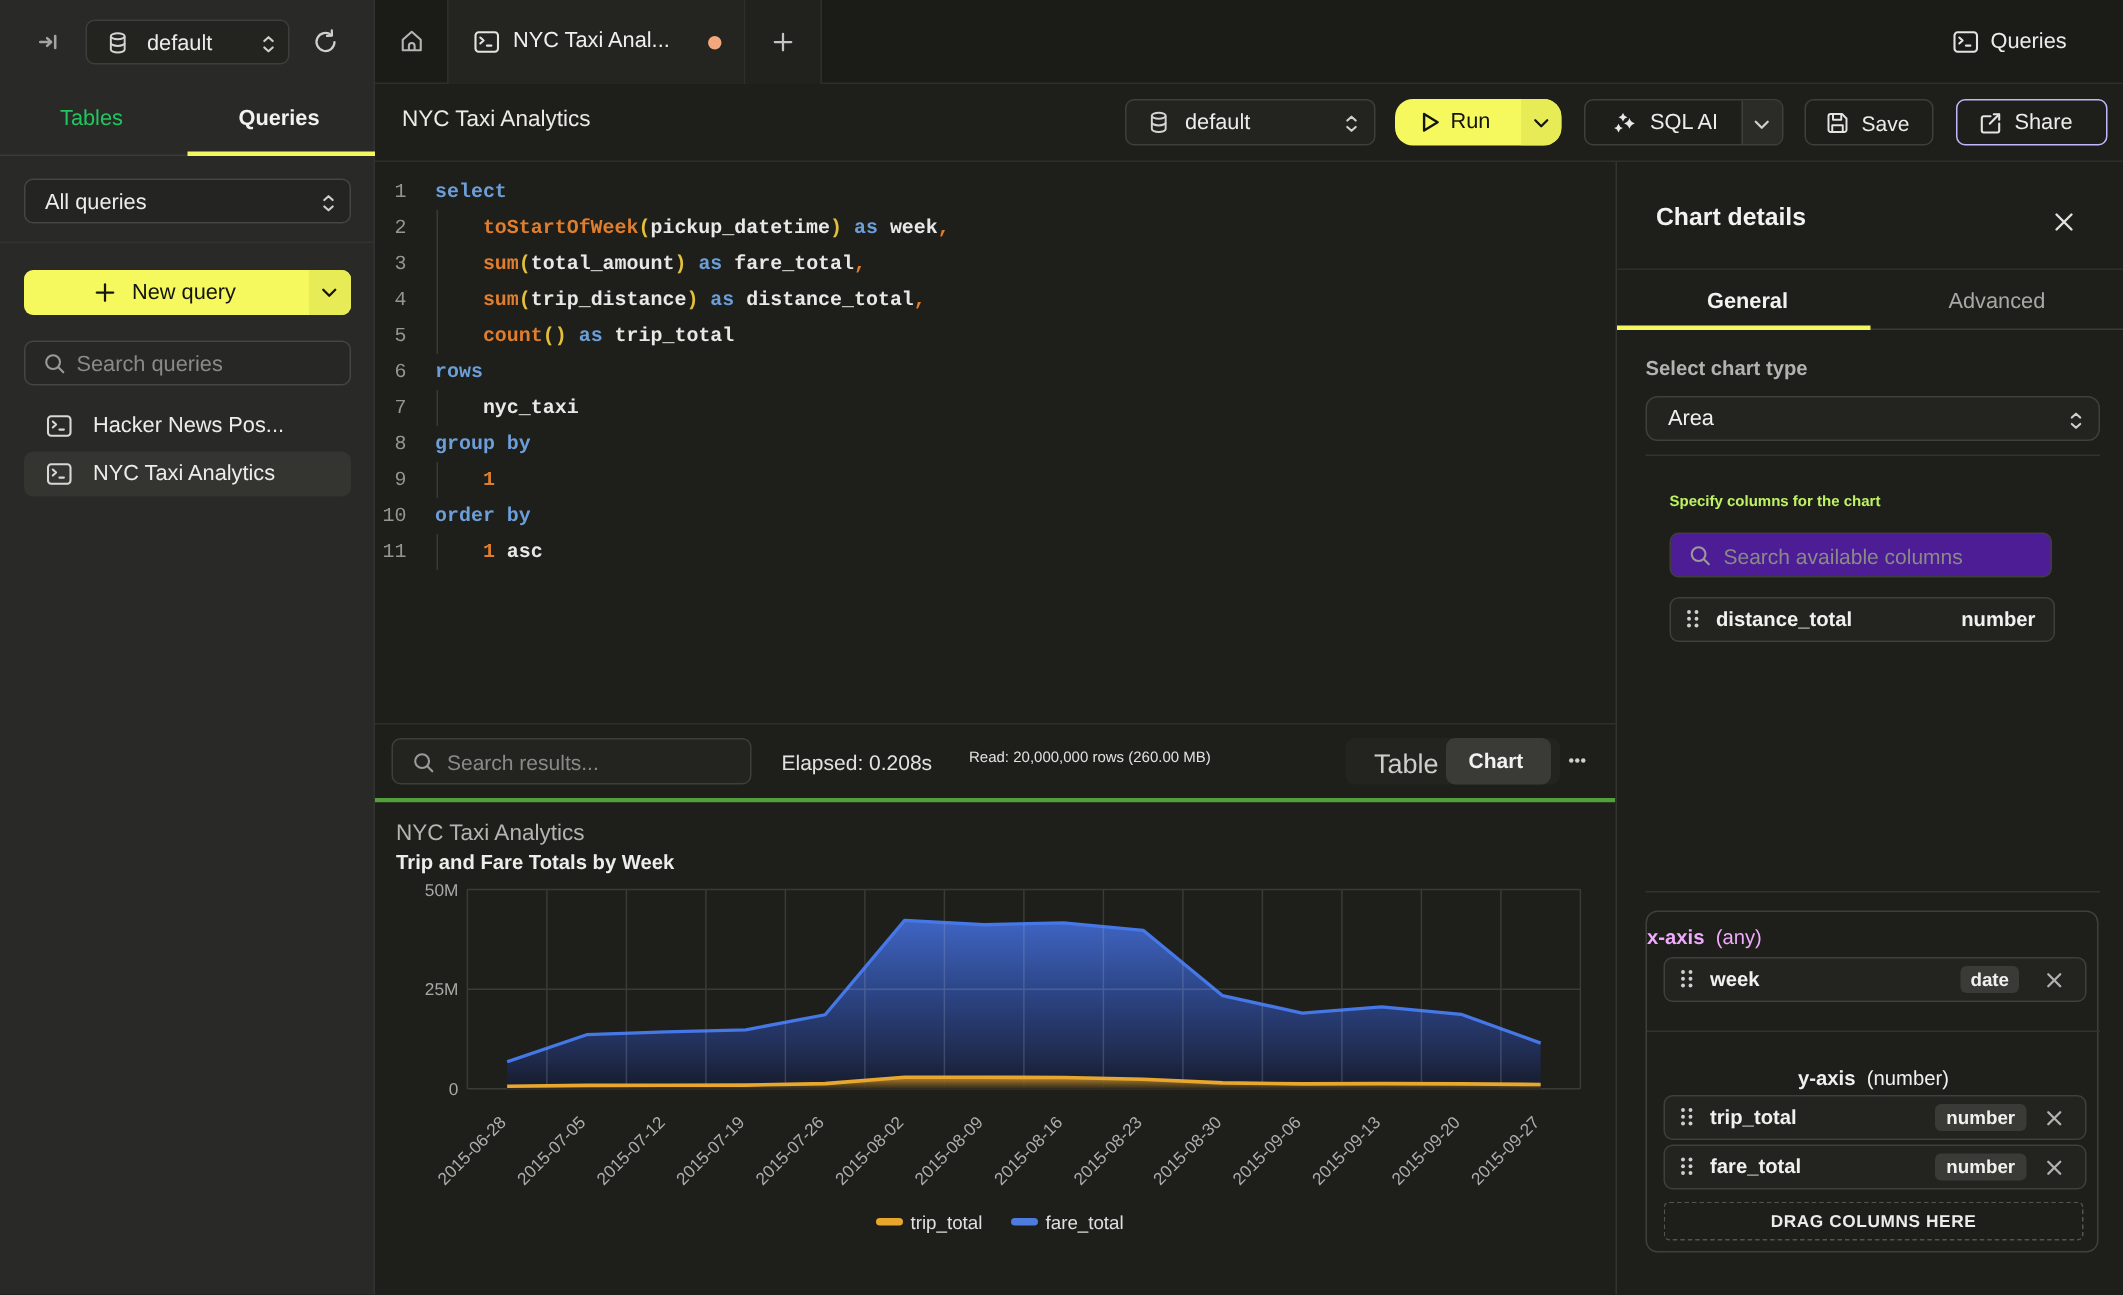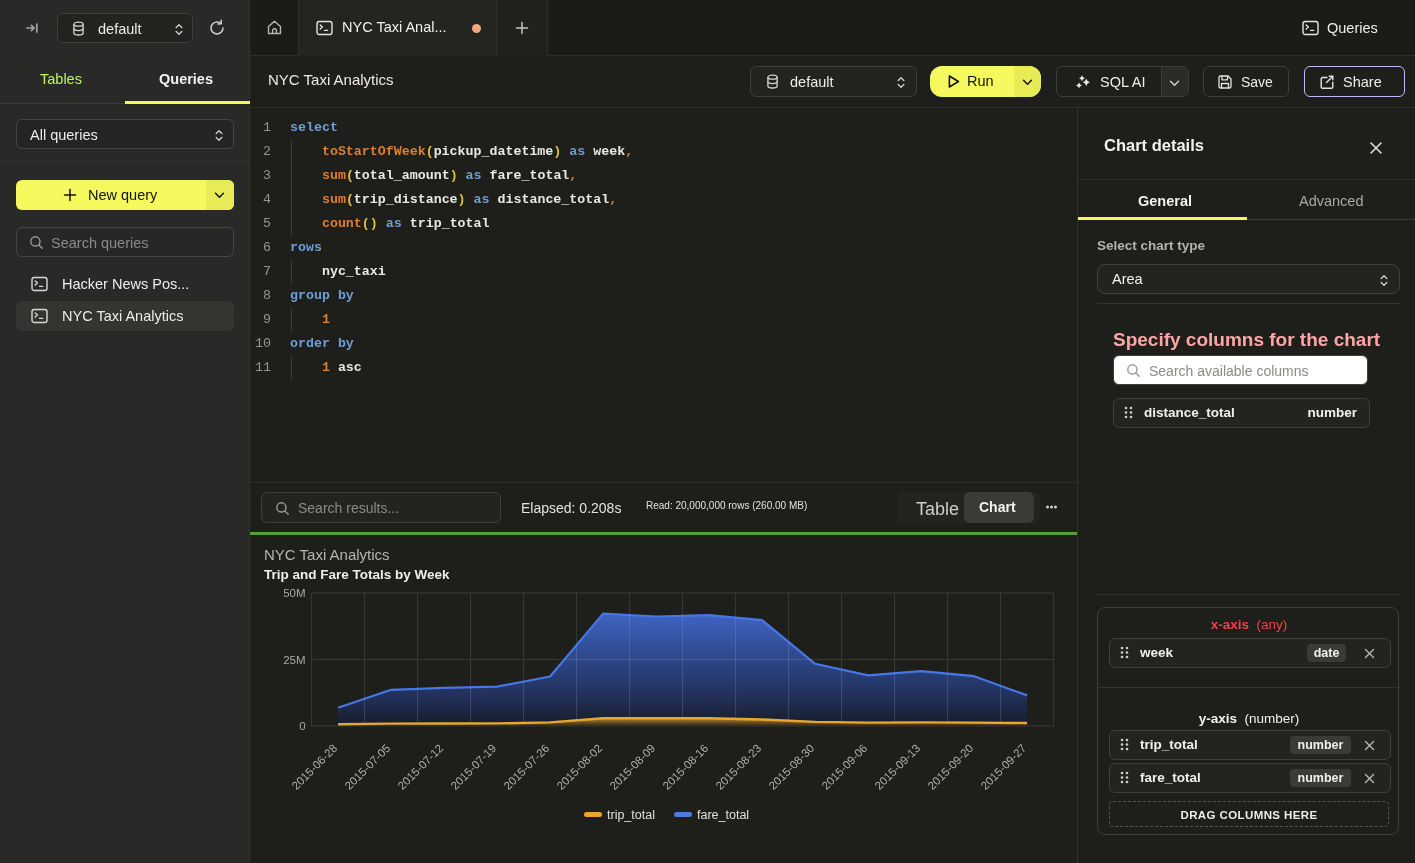--- a/index.html
+++ b/index.html
@@ -63,21 +63,21 @@
     <rect x="1" y="1.5" width="15" height="13" rx="2.2"></rect>
     <polyline points="4.2,5 6.4,7 4.2,9"></polyline>
       <line x1="8.6" y1="10.4" x2="11.6" y2="10.4"></line>
   </svg>
   <span class="r" style="left:1327px;top:20px;font-size:14.5px;color:#ececea;">Queries</span>
 </div>
 
 <div class="r" id="sidebar" style="left:0;top:56px;width:250px;height:807px;background:#292927;border-right:1px solid #32322f;">
 
   <div class="r" style="left:0;top:0;width:250px;height:48px;border-bottom:1px solid #3a3a37;">
-    <span class="r" style="left:40px;top:15px;font-size:14.5px;color:#bef264;">Tables</span>
+    <span class="r" style="left:40px;top:15px;font-size:14.5px;color:#22c55e;">Tables</span>
     <span class="r" style="left:159px;top:15px;font-size:14.5px;color:#f2f2f0;font-weight:bold;">Queries</span>
     <div class="r" style="left:125px;top:45px;width:125px;height:3px;background:#f4f85e;"></div>
   </div>
 
   <div class="r" style="left:16px;top:63px;width:218px;height:30px;border:1px solid #454542;border-radius:6px;background:#242422;">
     <span class="r" style="left:13px;top:7px;font-size:14.5px;color:#ececea;">All queries</span>
     <svg class="r" style="left:196px;top:9px;" width="12" height="13" viewBox="0 0 12 13" fill="none" stroke="#cfcfcd" stroke-width="1.4" stroke-linecap="round" stroke-linejoin="round">
       <polyline points="3.2,4.4 6,1.8 8.8,4.4"></polyline>
         <polyline points="3.2,8.6 6,11.2 8.8,8.6"></polyline>
     </svg>
@@ -316,22 +316,22 @@
   <span class="r" style="left:19px;top:130px;font-size:13.5px;font-weight:bold;color:#b2b2b0;">Select chart type</span>
   <div class="r" style="left:19px;top:156px;width:303px;height:30px;border:1px solid #413f3c;border-radius:8px;background:#232320;">
     <span class="r" style="left:14px;top:6px;font-size:14.5px;color:#f0f0ee;">Area</span>
     <svg class="r" style="left:280px;top:9px;" width="12" height="13" viewBox="0 0 12 13" fill="none" stroke="#cfcfcd" stroke-width="1.4" stroke-linecap="round" stroke-linejoin="round">
       <polyline points="3.2,4.4 6,1.8 8.8,4.4"></polyline>
         <polyline points="3.2,8.6 6,11.2 8.8,8.6"></polyline>
     </svg>
   </div>
   <div class="r" style="left:19px;top:195px;width:303px;height:1px;background:#32322f;"></div>
 
-  <span class="r" style="left:35px;top:221px;font-size:19px;font-weight:bold;color:#fca5a5;">Specify columns for the chart</span>
-  <div class="r" style="left:35px;top:247px;width:255px;height:30px;border:1px solid #413f3c;border-radius:6px;background:#ffffff;">
+  <span class="r" style="left:35px;top:221px;font-size:10px;font-weight:bold;color:#bef264;">Specify columns for the chart</span>
+  <div class="r" style="left:35px;top:247px;width:255px;height:30px;border:1px solid #413f3c;border-radius:6px;background:#4c1d95;">
     <svg class="r" style="left:12px;top:7px;" width="15" height="15" viewBox="0 0 15 15" fill="none" stroke="#9a9a98" stroke-width="1.4" stroke-linecap="round">
       <circle cx="6.4" cy="6.4" r="4.6"></circle>
         <line x1="9.9" y1="9.9" x2="13.2" y2="13.2"></line>
     </svg>
     <span class="r" style="left:35px;top:7px;font-size:14px;color:#8a8a88;">Search available columns</span>
   </div>
   <div class="crow" style="left:35px;top:290px;width:255px;height:28px;">
     <svg class="r" style="left:10px;top:7px;" width="9" height="13" viewBox="0 0 9 13" fill="#cfcfcd">
       <circle cx="2" cy="2" r="1.3"></circle>
         <circle cx="7" cy="2" r="1.3"></circle>
@@ -339,21 +339,21 @@
         <circle cx="7" cy="6.5" r="1.3"></circle>
         <circle cx="2" cy="11" r="1.3"></circle>
         <circle cx="7" cy="11" r="1.3"></circle>
     </svg>
     <span class="r" style="left:30px;top:6px;font-size:13.5px;font-weight:bold;color:#f0f0ee;">distance_total</span>
     <span class="r" style="right:12px;top:6px;font-size:13.5px;font-weight:bold;color:#f0f0ee;">number</span>
   </div>
 
   <div class="r" style="left:19px;top:486px;width:303px;height:1px;background:#32322f;"></div>
   <div class="r" style="left:19px;top:499px;width:302px;height:228px;border:1px solid #413f3c;border-radius:8px;">
-    <div class="r" style="left:0;top:9px;width:302px;height:16px;text-align:center;font-size:13.5px;color:#ef4444;"><b>x-axis</b>&nbsp;&nbsp;(any)</div>
+    <div class="r" style="left:0;top:9px;width:302px;height:16px;font-size:13.5px;color:#f0abfc;"><b>x-axis</b>&nbsp;&nbsp;(any)</div>
     <div class="crow" style="left:11px;top:30px;width:280px;height:28px;">
       <svg class="r" style="left:10px;top:7px;" width="9" height="13" viewBox="0 0 9 13" fill="#cfcfcd">
         <circle cx="2" cy="2" r="1.3"></circle>
           <circle cx="7" cy="2" r="1.3"></circle>
           <circle cx="2" cy="6.5" r="1.3"></circle>
           <circle cx="7" cy="6.5" r="1.3"></circle>
           <circle cx="2" cy="11" r="1.3"></circle>
           <circle cx="7" cy="11" r="1.3"></circle>
       </svg>
       <span class="r" style="left:30px;top:6px;font-size:13.5px;font-weight:bold;color:#f0f0ee;">week</span>

